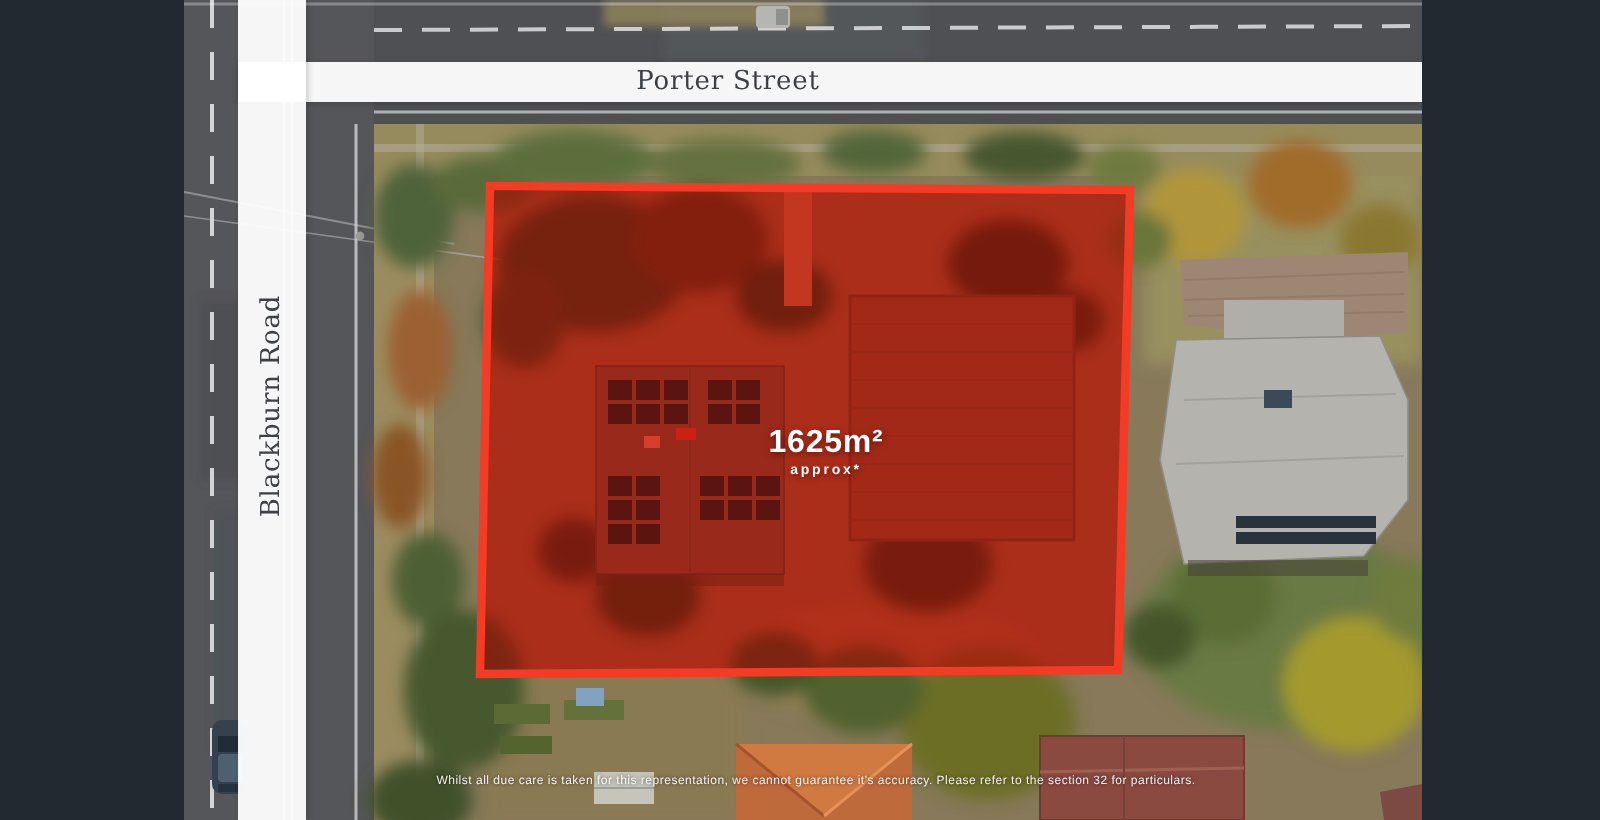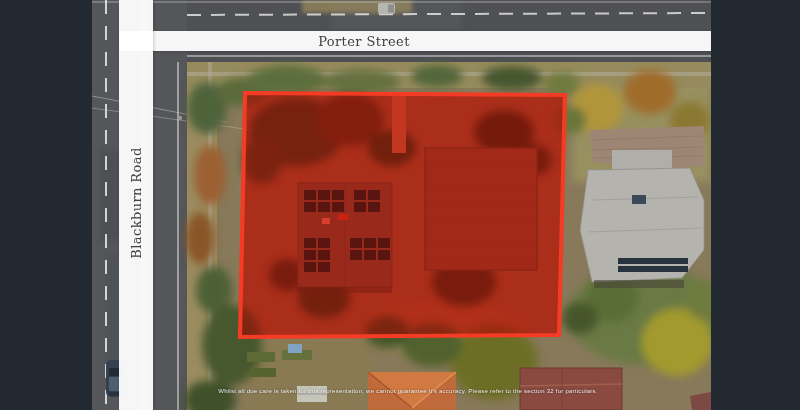--- a/index.html
+++ b/index.html
@@ -215,19 +215,23 @@
         <polygon points="153,93 473,95 467,335 148,337" fill="rgba(255,45,22,0.30)"></polygon>
         <polygon points="153,93 473,95 467,335 148,337" fill="none" stroke-width="4.2" stroke="#f43b25"></polygon>
       </g>
     </svg>
 
     <div class="band band-h"></div>
     <div class="band band-v"></div>
     <div class="street-label porter-pos">Porter Street</div>
     <div class="street-label blackburn-pos">Blackburn Road</div>
 
+    <div class="area-label">
+      <div class="area-value">1625m²</div>
+      <div class="area-qualifier">approx*</div>
+    </div>
 
     <div class="disclaimer">Whilst all due care is taken for this representation, we cannot guarantee it's accuracy. Please refer to the section 32 for particulars.</div>
   </div>
 
   <div class="bar bar-left"></div>
   <div class="bar bar-right"></div>
 </div>
 
 </body></html>

